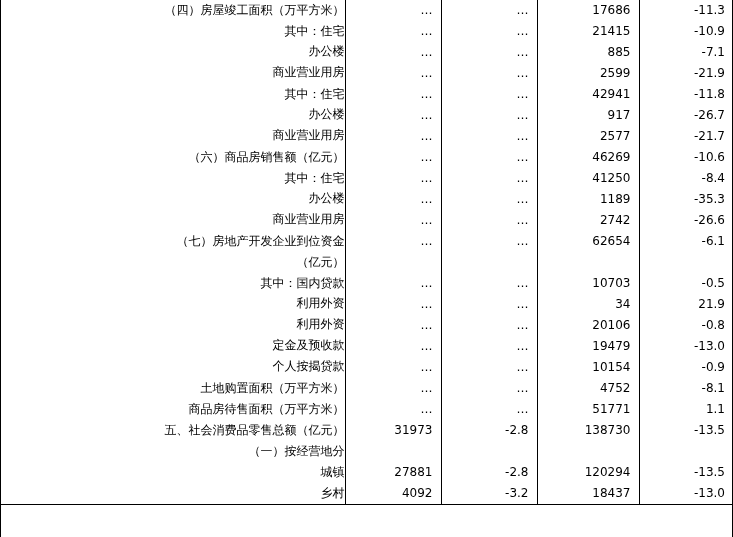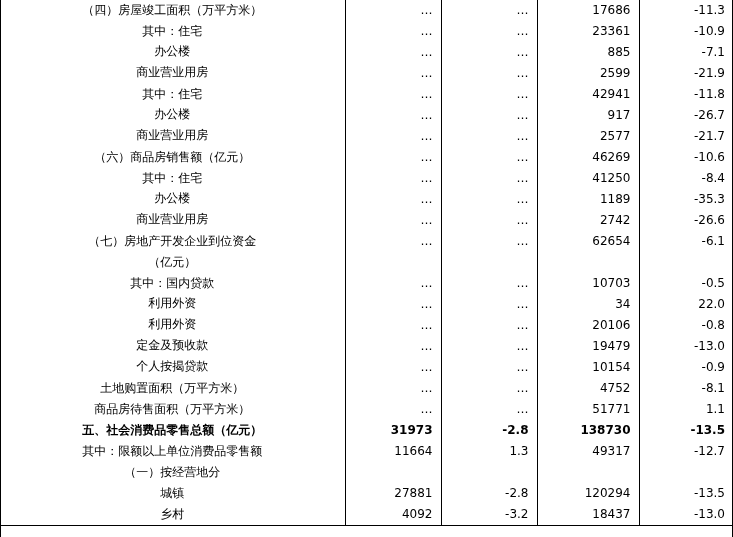--- a/index.html
+++ b/index.html
@@ -39,21 +39,21 @@
     padding: 0;
     height: 21px;
     line-height: 21px;
     vertical-align: middle;
     white-space: nowrap;
     overflow: hidden;
   }
   
   table.stat td.label {
     border-right: 1px solid #000000;
-    text-align: center;
+    text-align: right;
   }
   table.stat td.val {
     border-right: 1px solid #000000;
     text-align: right;
     padding-right: 8px;
   }
   table.stat td.val.last {
     border-right: none;
     margin-left: 8px;
   }
@@ -69,21 +69,21 @@
     background: #000000;
   }
   .outer-right {
     position: absolute;
     right: 0;
     top: 0;
     width: 1px;
     height: 537px;
     background: #000000;
   }
-  .bold { font-weight: bold; }
+  .bold { font-weight: normal; }
   .ind0 { padding-left: 6px; }
   .ind2 { padding-left: 30px; font-family: Liberation Mono, monospace; }
 </style>
 </head>
 <body>
 
 <div class="sheet">
   <div class="outer-left"></div>
   <div class="outer-right"></div>
   <table class="stat">
@@ -99,21 +99,21 @@
           <td class="label ind0">（四）房屋竣工面积（万平方米）</td>
           <td class="val">…</td>
           <td class="val">…</td>
           <td class="val">17686</td>
           <td class="val last">-11.3</td>
         </tr>
         <tr>
           <td class="label ind0">其中：住宅</td>
           <td class="val">…</td>
           <td class="val">…</td>
-          <td class="val">23361</td>
+          <td class="val">21415</td>
           <td class="val last">-10.9</td>
         </tr>
         <tr>
           <td class="label ind2">办公楼</td>
           <td class="val">…</td>
           <td class="val">…</td>
           <td class="val">885</td>
           <td class="val last">-7.1</td>
         </tr>
         <tr>
@@ -191,21 +191,21 @@
           <td class="val">…</td>
           <td class="val">…</td>
           <td class="val">10703</td>
           <td class="val last">-0.5</td>
         </tr>
         <tr>
           <td class="label ind2">利用外资</td>
           <td class="val">…</td>
           <td class="val">…</td>
           <td class="val">34</td>
-          <td class="val last">22.0</td>
+          <td class="val last">21.9</td>
         </tr>
         <tr>
           <td class="label ind2">利用外资</td>
           <td class="val">…</td>
           <td class="val">…</td>
           <td class="val">20106</td>
           <td class="val last">-0.8</td>
         </tr>
         <tr>
           <td class="label ind2">定金及预收款</td>
@@ -234,27 +234,20 @@
           <td class="val">…</td>
           <td class="val">51771</td>
           <td class="val last">1.1</td>
         </tr>
         <tr>
           <td class="label ind0 bold">五、社会消费品零售总额（亿元）</td>
           <td class="val bold">31973</td>
           <td class="val bold">-2.8</td>
           <td class="val bold">138730</td>
           <td class="val bold last">-13.5</td>
-        </tr>
-        <tr>
-          <td class="label ind0">其中：限额以上单位消费品零售额</td>
-          <td class="val">11664</td>
-          <td class="val">1.3</td>
-          <td class="val">49317</td>
-          <td class="val last">-12.7</td>
         </tr>
         <tr>
           <td class="label ind0">（一）按经营地分</td>
           <td class="val"></td>
           <td class="val"></td>
           <td class="val"></td>
           <td class="val last"></td>
         </tr>
         <tr>
           <td class="label ind0">城镇</td>

